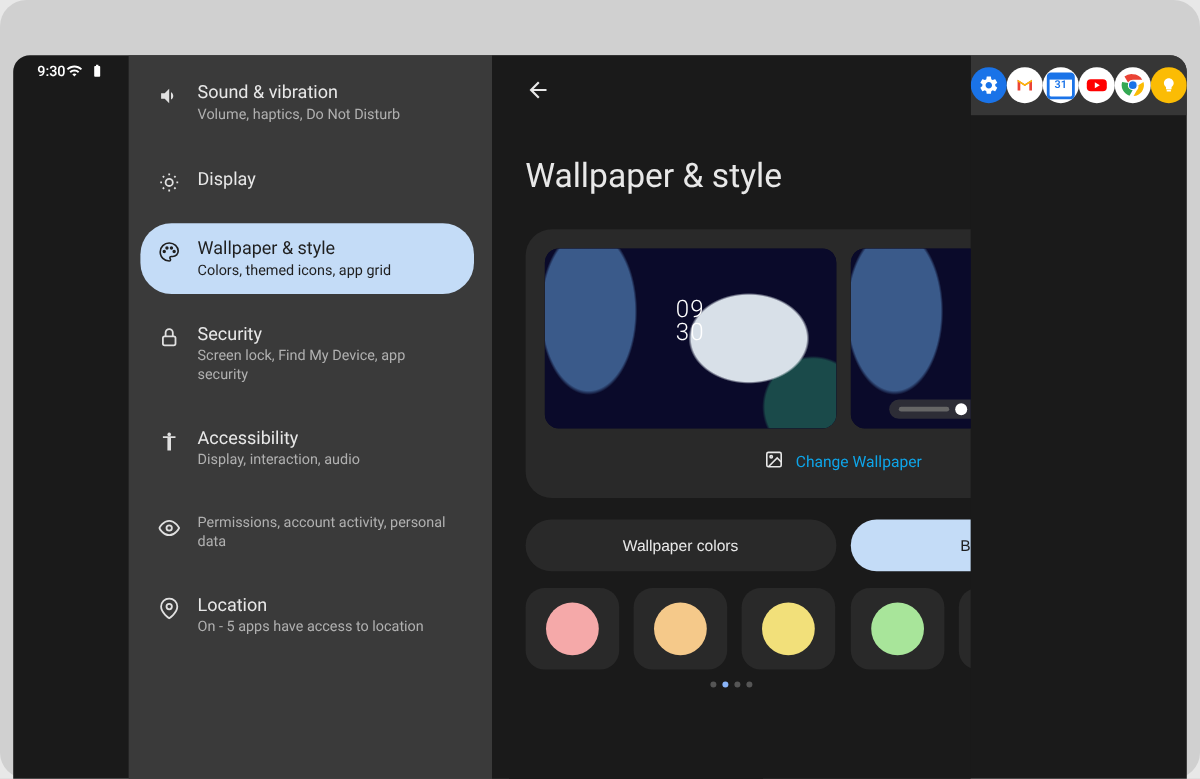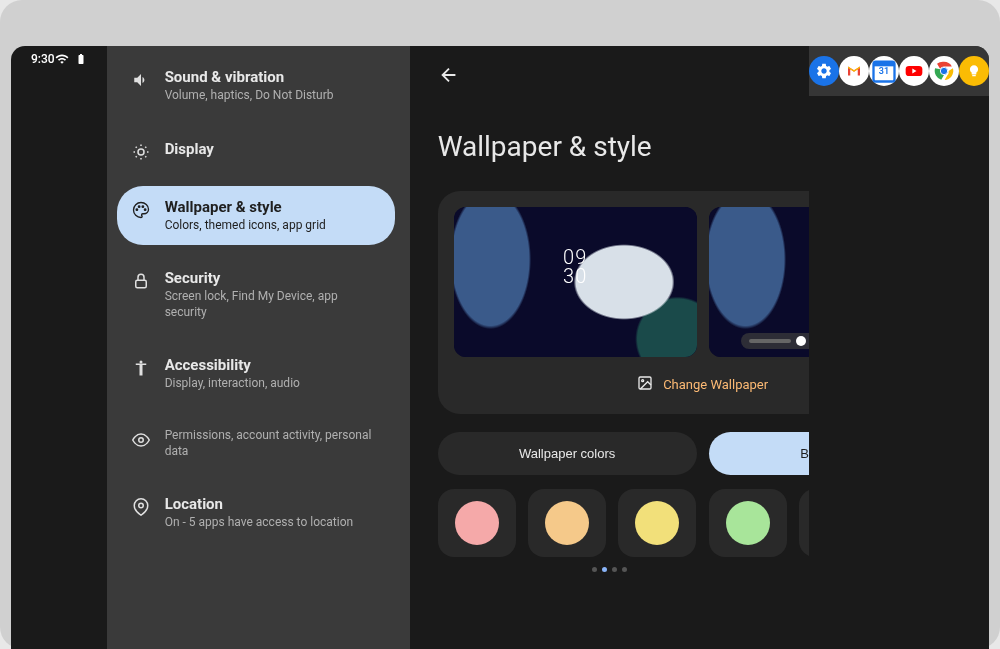--- a/index.html
+++ b/index.html
@@ -23,21 +23,21 @@
     width: 303px; background: #3a3a3a; overflow-y: hidden; padding: 10px 15px 0 10px;
   }
   .sb-item {
     display: flex; align-items: flex-start; gap: 14px; padding: 12px 14px; border-radius: 26px; cursor: pointer; margin-bottom: 12px;
   }
   .sb-item.selected { background: #c4dcf7; }
   .sb-item.selected .sb-title, .sb-item.selected .sb-sub { color: #1f1f1f; }
   .sb-icon { width: 20px; height: 20px; flex-shrink: 0; margin-top: 2px; display: flex; align-items: center; justify-content: center; }
   .sb-icon svg { width: 18px; height: 18px; }
   .sb-text { display: flex; flex-direction: column; gap: 2px; }
-  .sb-title { color: #e8e8e8; font-size: 15px; font-weight: 700; }
+  .sb-title { color: #e8e8e8; font-size: 15px; font-weight: 400; }
   .sb-sub { color: #b0b0b0; font-size: 12px; line-height: 1.3; }
   
   .main {
     flex: 1; background: #1a1a1a; padding: 18px 28px 0 28px; overflow: hidden; position: relative;
   }
   .back-arrow { color: #e8e8e8; cursor: pointer; margin-bottom: 40px; display: inline-block; }
   .back-arrow svg { width: 22px; height: 22px; }
   .page-title { color: #e8e8e8; font-size: 28px; font-weight: 400; margin-bottom: 28px; }
   
   .card {
@@ -53,21 +53,21 @@
       radial-gradient(ellipse 120px 90px at 70% 50%, #d8e0e8 0%, #d8e0e8 40%, transparent 42%),
       radial-gradient(ellipse 70px 120px at 15% 35%, #3a5a8a 0%, #3a5a8a 55%, transparent 58%),
       radial-gradient(ellipse 80px 80px at 92% 88%, #1a4a4a 0%, #1a4a4a 50%, transparent 53%),
       #0a0a2a;
   }
   .lock-clock { position: absolute; top: 40%; left: 50%; transform: translate(-50%,-50%); color:#fff; font-size: 20px; font-weight: 300; text-align:center; line-height:0.95; letter-spacing:1px; }
   .home-dock { position:absolute; bottom:8px; left:50%; transform:translateX(-50%); display:flex; gap:5px; align-items:center; background: rgba(60,60,60,0.7); padding: 3px 8px; border-radius: 10px;}
   .home-dock .d { width:10px; height:10px; border-radius:50%; }
   .home-pill { width:42px; height:4px; background:#666; border-radius:3px; }
   
-  .change-wp { display:flex; gap:10px; align-items:center; justify-content:center; color:#fdba74; font-size:13px; cursor:pointer; padding: 4px 0; }
+  .change-wp { display:flex; gap:10px; align-items:center; justify-content:center; color:#0ea5e9; font-size:13px; cursor:pointer; padding: 4px 0; }
   .change-wp svg { width:16px; height:16px; }
   
   .tabs-row { display:flex; gap:12px; margin: 0 auto 14px; width: 530px; }
   .tab-btn { flex:1; background:#292929; color:#e8e8e8; border:none; border-radius: 24px; padding: 14px 0; font-size:13px; cursor:pointer; text-align:center; }
   .tab-btn.active { background:#c4dcf7; color:#1f1f1f; }
   
   .swatches { display:flex; gap:10px; margin: 0 auto; width: 530px; justify-content: space-between; }
   .swatch-box { width:78px; height:68px; background:#292929; border-radius:16px; display:flex; align-items:center; justify-content:center; cursor:pointer; }
   .swatch { width:44px; height:44px; border-radius:50%; }
   

